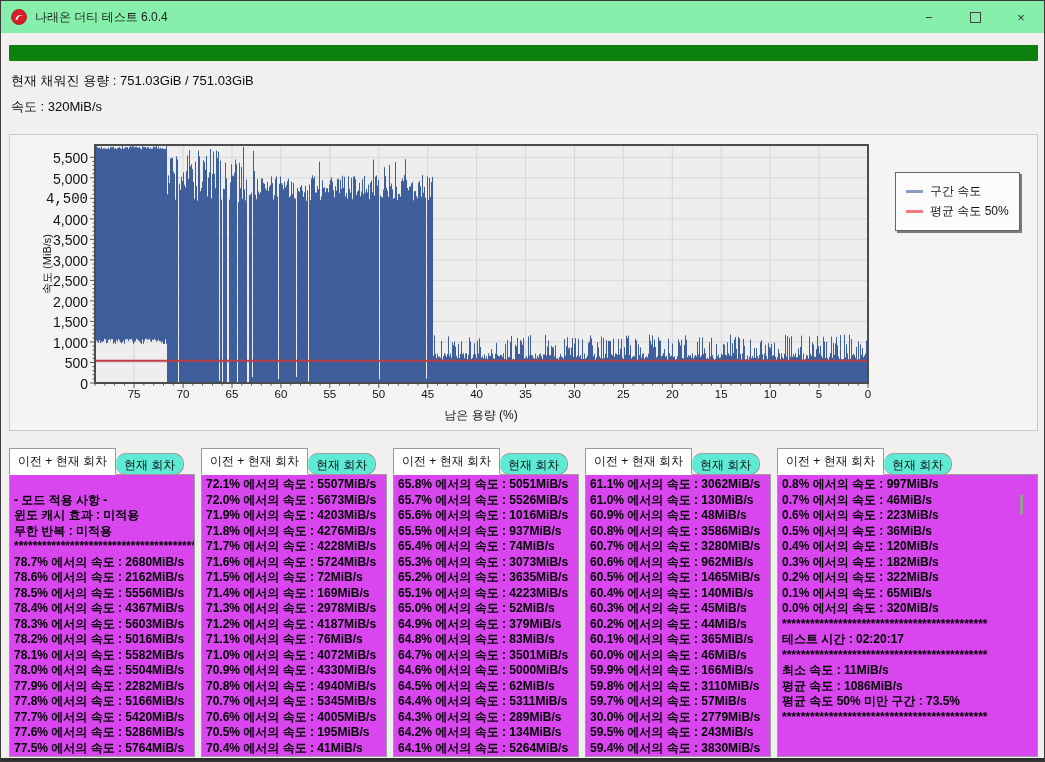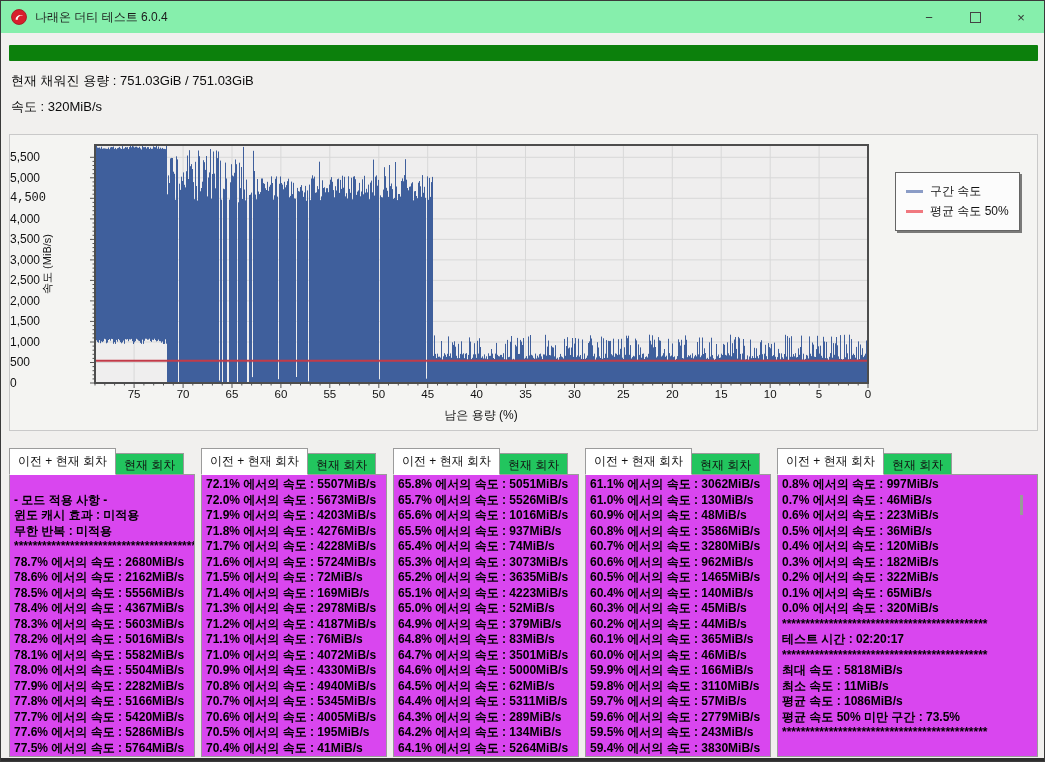--- a/index.html
+++ b/index.html
@@ -19,35 +19,35 @@
   
   .progress{position:absolute;top:44px;left:8px;width:1029px;height:16px;background:#e3e3e3;border-radius:1px;overflow:hidden;}
   .progress-fill{height:100%;background:#0c800c;}
   .status-line{position:absolute;left:10px;font-size:13px;color:#0b0b0b;}
   .cap-line{top:71px;} .spd-line{top:97px;}
   
   .chartbox{position:absolute;top:133px;left:8px;width:1029px;height:297px;background:#f4f4f2;border:1px solid #c9c9c9;box-sizing:border-box;}
   .plot{position:absolute;left:85px;top:10px;width:773px;height:238px;}
   .plot svg{overflow:visible;display:block;}
   .xt{position:absolute;top:253px;font-size:11.5px;color:#111;transform:translateX(-50%);}
-  .yt{position:absolute;left:0;width:78px;font-size:12px;color:#111;}
+  .yt{position:absolute;left:0;width:78px;text-align:right;font-size:14px;color:#111;}
   .ylab{position:absolute;left:37px;top:129px;transform:translate(-50%,-50%) rotate(-90deg);font-size:11px;color:#111;white-space:nowrap;}
   .xlab{position:absolute;left:471px;top:272px;transform:translateX(-50%);font-size:12px;color:#111;white-space:nowrap;}
   .legend{position:absolute;left:885px;top:37px;background:#fcfcfc;border:1px solid #656565;box-shadow:2px 2px 0 rgba(0,0,0,0.5);padding:7px 10px;}
   .legend-row{display:flex;align-items:center;margin:3px 0;}
   .legend-swatch{width:17px;height:3px;margin-right:7px;flex:0 0 auto;}
   .legend-label{font-size:12px;white-space:nowrap;}
   
   .panels{position:absolute;top:448px;left:8px;width:1029px;height:308px;display:flex;gap:6px;}
   .panel{width:186px;flex:0 0 auto;display:flex;flex-direction:column;}
   .panel:last-child{width:auto;flex:1 1 auto;}
   .tabs{display:flex;align-items:flex-end;height:26px;position:relative;z-index:2;}
   .tab{font-size:12px;padding:4px 8px 4px 8px;border:1px solid #9b9b9b;white-space:nowrap;}
   .tab.active{background:#fff;border-bottom:1px solid #fff;height:17px;}
-  .tab.inactive{background:#22c55e;border-left:none;height:14px;padding-top:3px;padding-bottom:3px;}
+  .tab.inactive{background:#5eead4;border-left:none;height:14px;padding-top:3px;padding-bottom:3px;border-radius:10px;}
   .panel-body{flex:1;background:#d946ef;border:1px solid #9b9b9b;margin-top:-1px;padding:2px 4px;overflow:hidden;position:relative;font-weight:bold;}
   .log-line{font-size:12px;line-height:15.5px;white-space:pre;color:#000;}
   .vscroll-thumb{position:absolute;right:14px;top:20px;width:3px;height:20px;background:#9a9a9a;}
 </style>
 </head>
 <body>
 
 <div class="window">
 
   <div class="titlebar">
@@ -223,21 +223,21 @@
           <div class="log-line">60.6% 에서의 속도 : 962MiB/s</div>
           <div class="log-line">60.5% 에서의 속도 : 1465MiB/s</div>
           <div class="log-line">60.4% 에서의 속도 : 140MiB/s</div>
           <div class="log-line">60.3% 에서의 속도 : 45MiB/s</div>
           <div class="log-line">60.2% 에서의 속도 : 44MiB/s</div>
           <div class="log-line">60.1% 에서의 속도 : 365MiB/s</div>
           <div class="log-line">60.0% 에서의 속도 : 46MiB/s</div>
           <div class="log-line">59.9% 에서의 속도 : 166MiB/s</div>
           <div class="log-line">59.8% 에서의 속도 : 3110MiB/s</div>
           <div class="log-line">59.7% 에서의 속도 : 57MiB/s</div>
-          <div class="log-line">59.6% 에서의 속도 : 2779MiB/s</div>
+          <div class="log-line">30.0% 에서의 속도 : 2779MiB/s</div>
           <div class="log-line">59.5% 에서의 속도 : 243MiB/s</div>
           <div class="log-line">59.4% 에서의 속도 : 3830MiB/s</div>
         </div>
       </div>
       <div class="panel">
         <div class="tabs">
           <div class="tab active">이전 + 현재 회차</div>
           <div class="tab inactive">현재 회차</div>
         </div>
         <div class="panel-body">
@@ -246,21 +246,20 @@
           <div class="log-line">0.6% 에서의 속도 : 223MiB/s</div>
           <div class="log-line">0.5% 에서의 속도 : 36MiB/s</div>
           <div class="log-line">0.4% 에서의 속도 : 120MiB/s</div>
           <div class="log-line">0.3% 에서의 속도 : 182MiB/s</div>
           <div class="log-line">0.2% 에서의 속도 : 322MiB/s</div>
           <div class="log-line">0.1% 에서의 속도 : 65MiB/s</div>
           <div class="log-line">0.0% 에서의 속도 : 320MiB/s</div>
           <div class="log-line">********************************************</div>
           <div class="log-line">테스트 시간 : 02:20:17</div>
           <div class="log-line">********************************************</div>
-          <div class="log-line">최대 속도 : 5818MiB/s</div>
           <div class="log-line">최소 속도 : 11MiB/s</div>
           <div class="log-line">평균 속도 : 1086MiB/s</div>
           <div class="log-line">평균 속도 50% 미만 구간 : 73.5%</div>
           <div class="log-line">********************************************</div>
           <div class="vscroll-thumb"></div>
         </div>
       </div>
     </div>
 
 </div>

